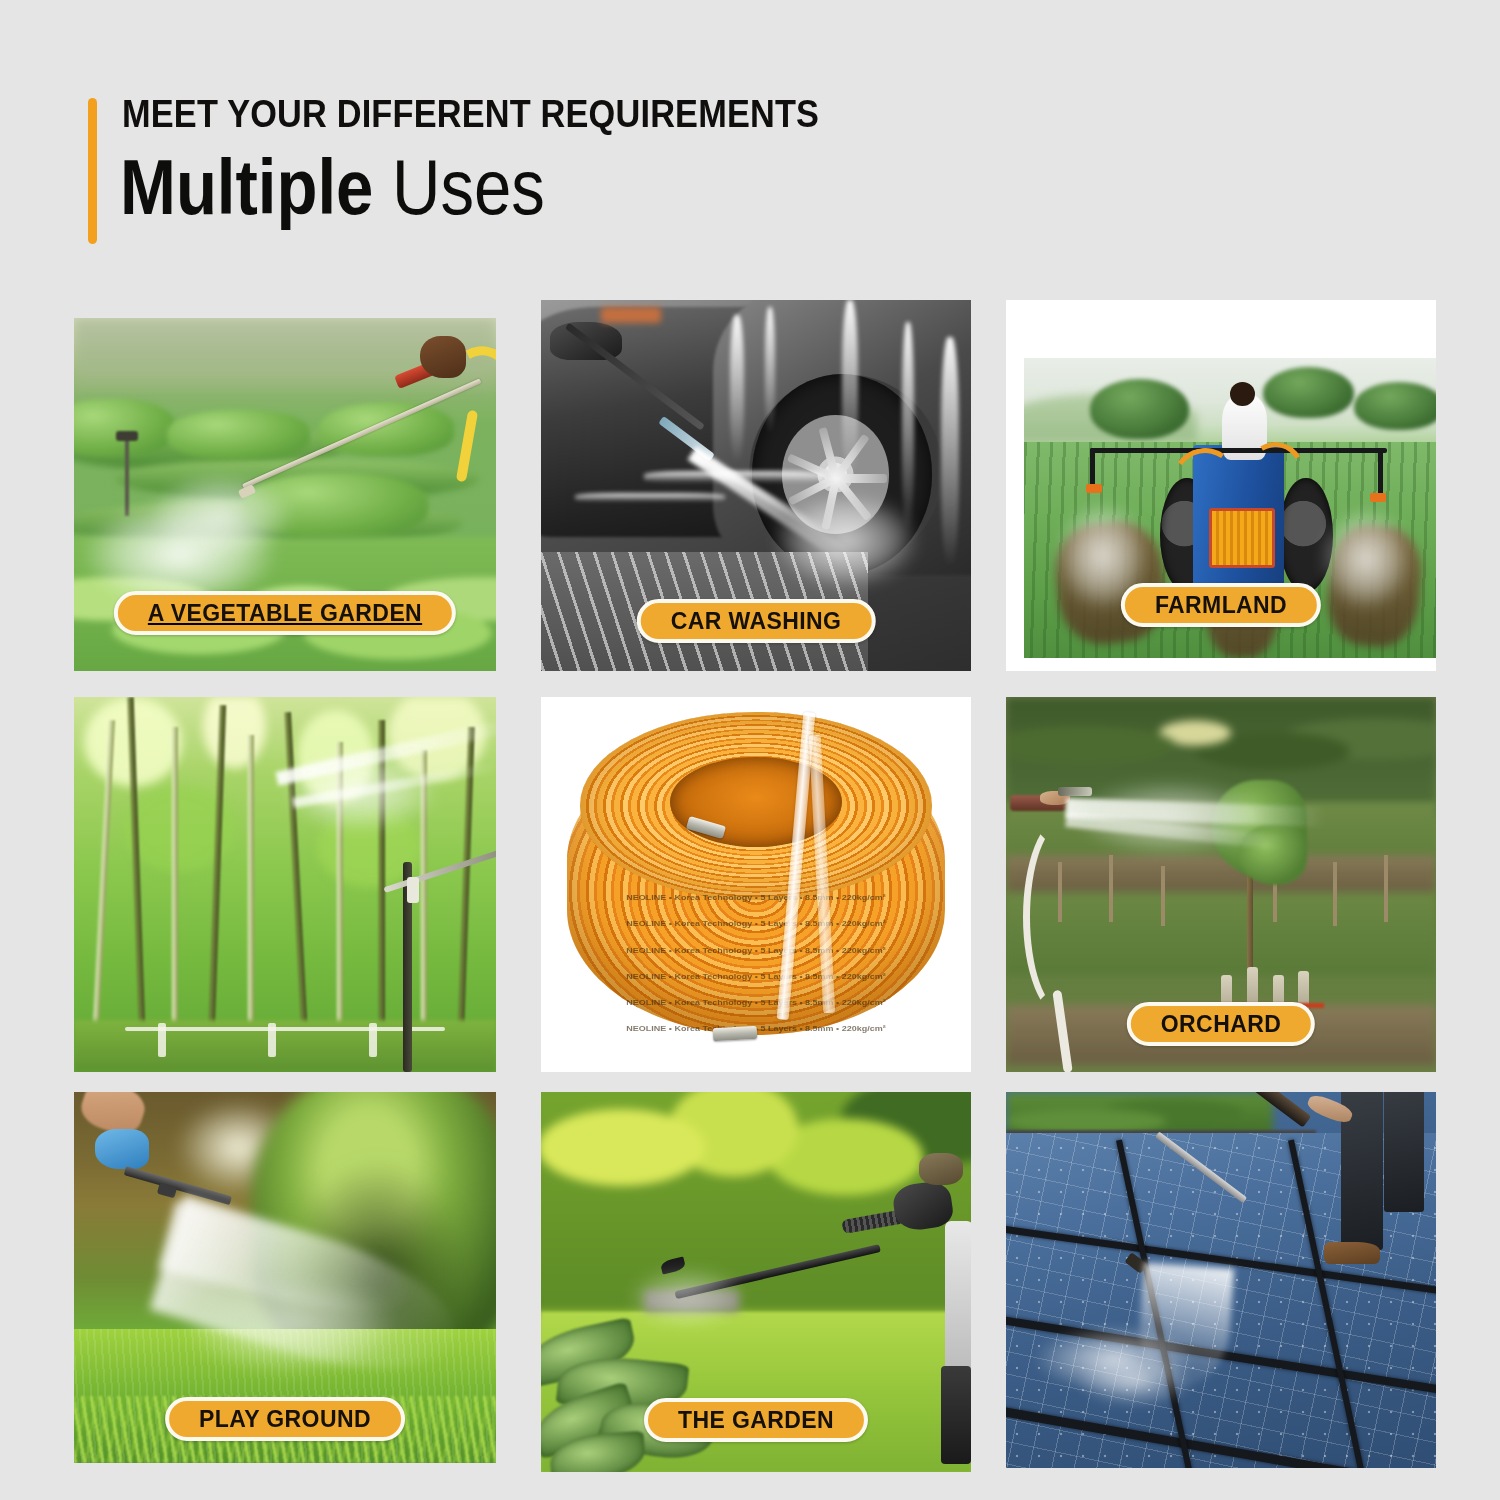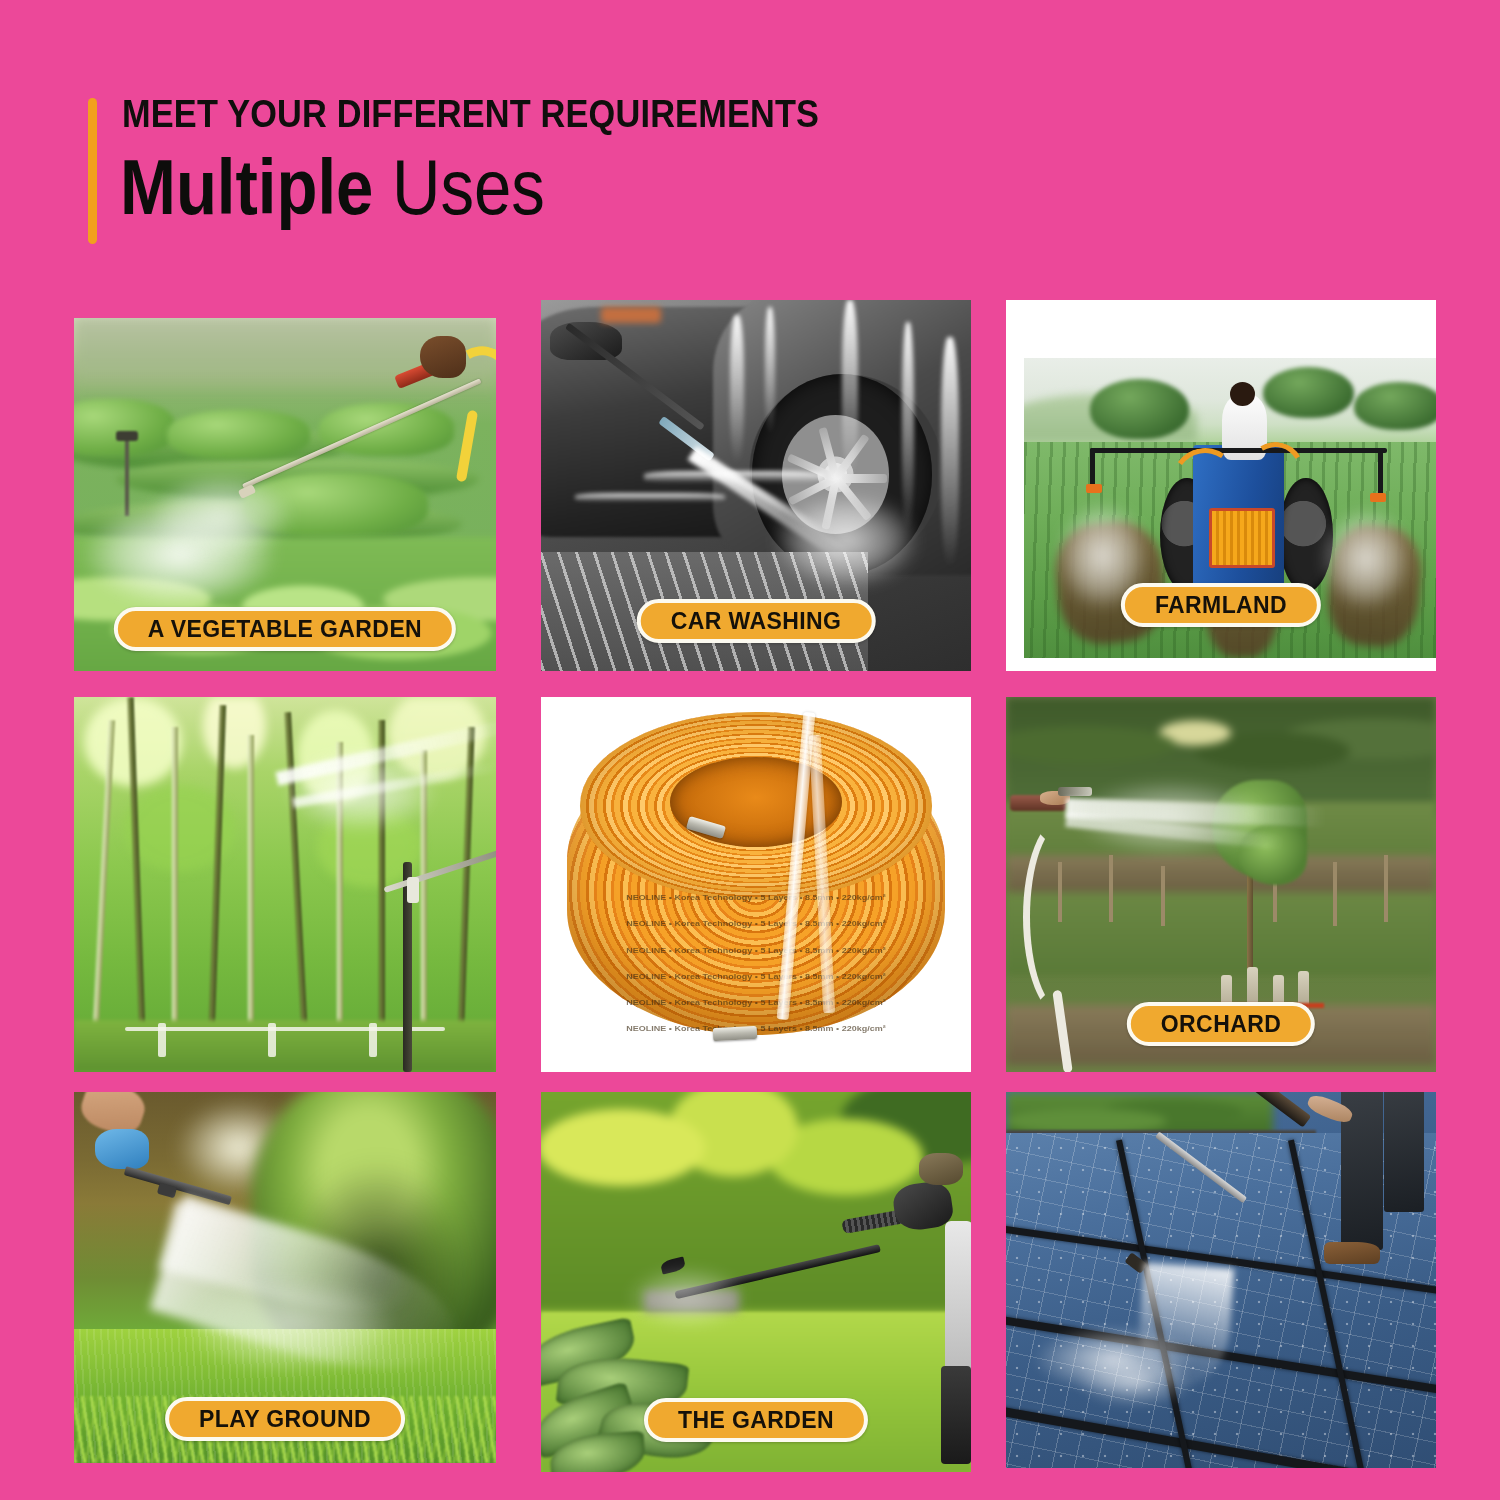--- a/index.html
+++ b/index.html
@@ -2,21 +2,21 @@
 <html><head>
 <meta charset="utf-8">
 <style>
   * { box-sizing: border-box; margin: 0; padding: 0; }
   html, body {
     width: 1500px; height: 1500px;
     background: #ffffff;
     font-family: "Liberation Sans", sans-serif;
     overflow: hidden;
   }
-  .page { position: relative; width: 1500px; height: 1500px; background: #ec4899; }
+  .page { position: relative; width: 1500px; height: 1500px; background: #e5e5e5; }
 
   
   .header { position: absolute; left: 88px; top: 92px; width: 1200px; height: 160px; }
   .accent-bar {
     position: absolute; left: 0; top: 6px;
     width: 9px; height: 146px;
     background: #F2A01E; border-radius: 5px;
   }
   .eyebrow {
     position: absolute; left: 34px; top: 0px;
@@ -446,21 +446,21 @@
 
       <div class="lance" style="left:40%; top:47%; width:260px; height:5px; transform-origin:0 50%; transform:rotate(-24deg);"></div>
       <div class="layer" style="left:39%; top:48%; width:16px; height:9px; background:#d8d2bb; border-radius:3px; transform:rotate(-24deg);"></div>
 
       <div class="layer" style="left:76%; top:14%; width:46px; height:14px; background:linear-gradient(180deg,#d94b33,#8e2a19); border-radius:4px; transform:rotate(-22deg);"></div>
       <div class="hand" style="left:82%; top:5%; width:46px; height:42px;"></div>
 
       <div class="hose-yellow" style="left:88%; top:8%; width:70px; height:78px; transform:rotate(18deg);"></div>
       <div class="layer" style="left:92%; top:26%; width:10px; height:72px; background:#F2D23A; border-radius:5px; transform:rotate(10deg);"></div>
     </div>
-    <div class="pill" style="bottom:20px;">
+    <div class="pill" style="bottom:36px;text-decoration:underline;">
       <span>A VEGETABLE GARDEN</span>
     </div>
   </div>
 
   <div class="tile" style="left:541px; top:300px; width:430px; height:371px;">
     <div class="photo">
       <div class="layer car-bg"></div>
       <div class="car-body"></div>
       <div class="car-body2"></div>
       <div class="mirror" style="left:2%; top:6%; width:72px; height:38px;"></div>

